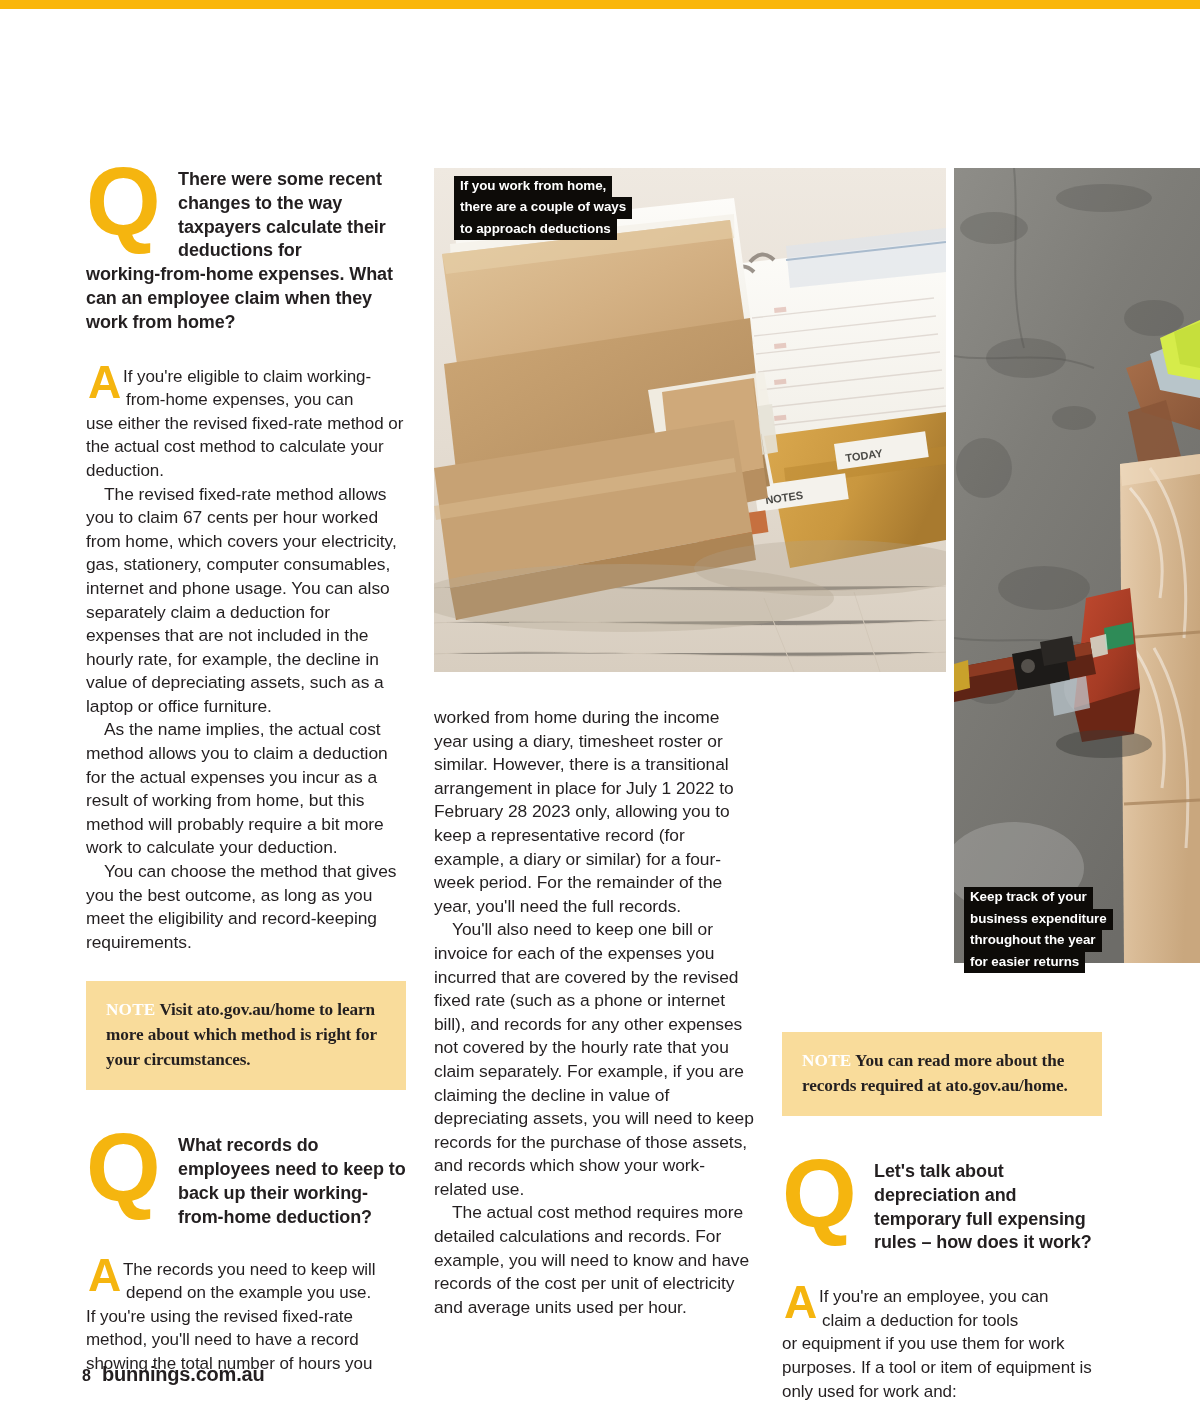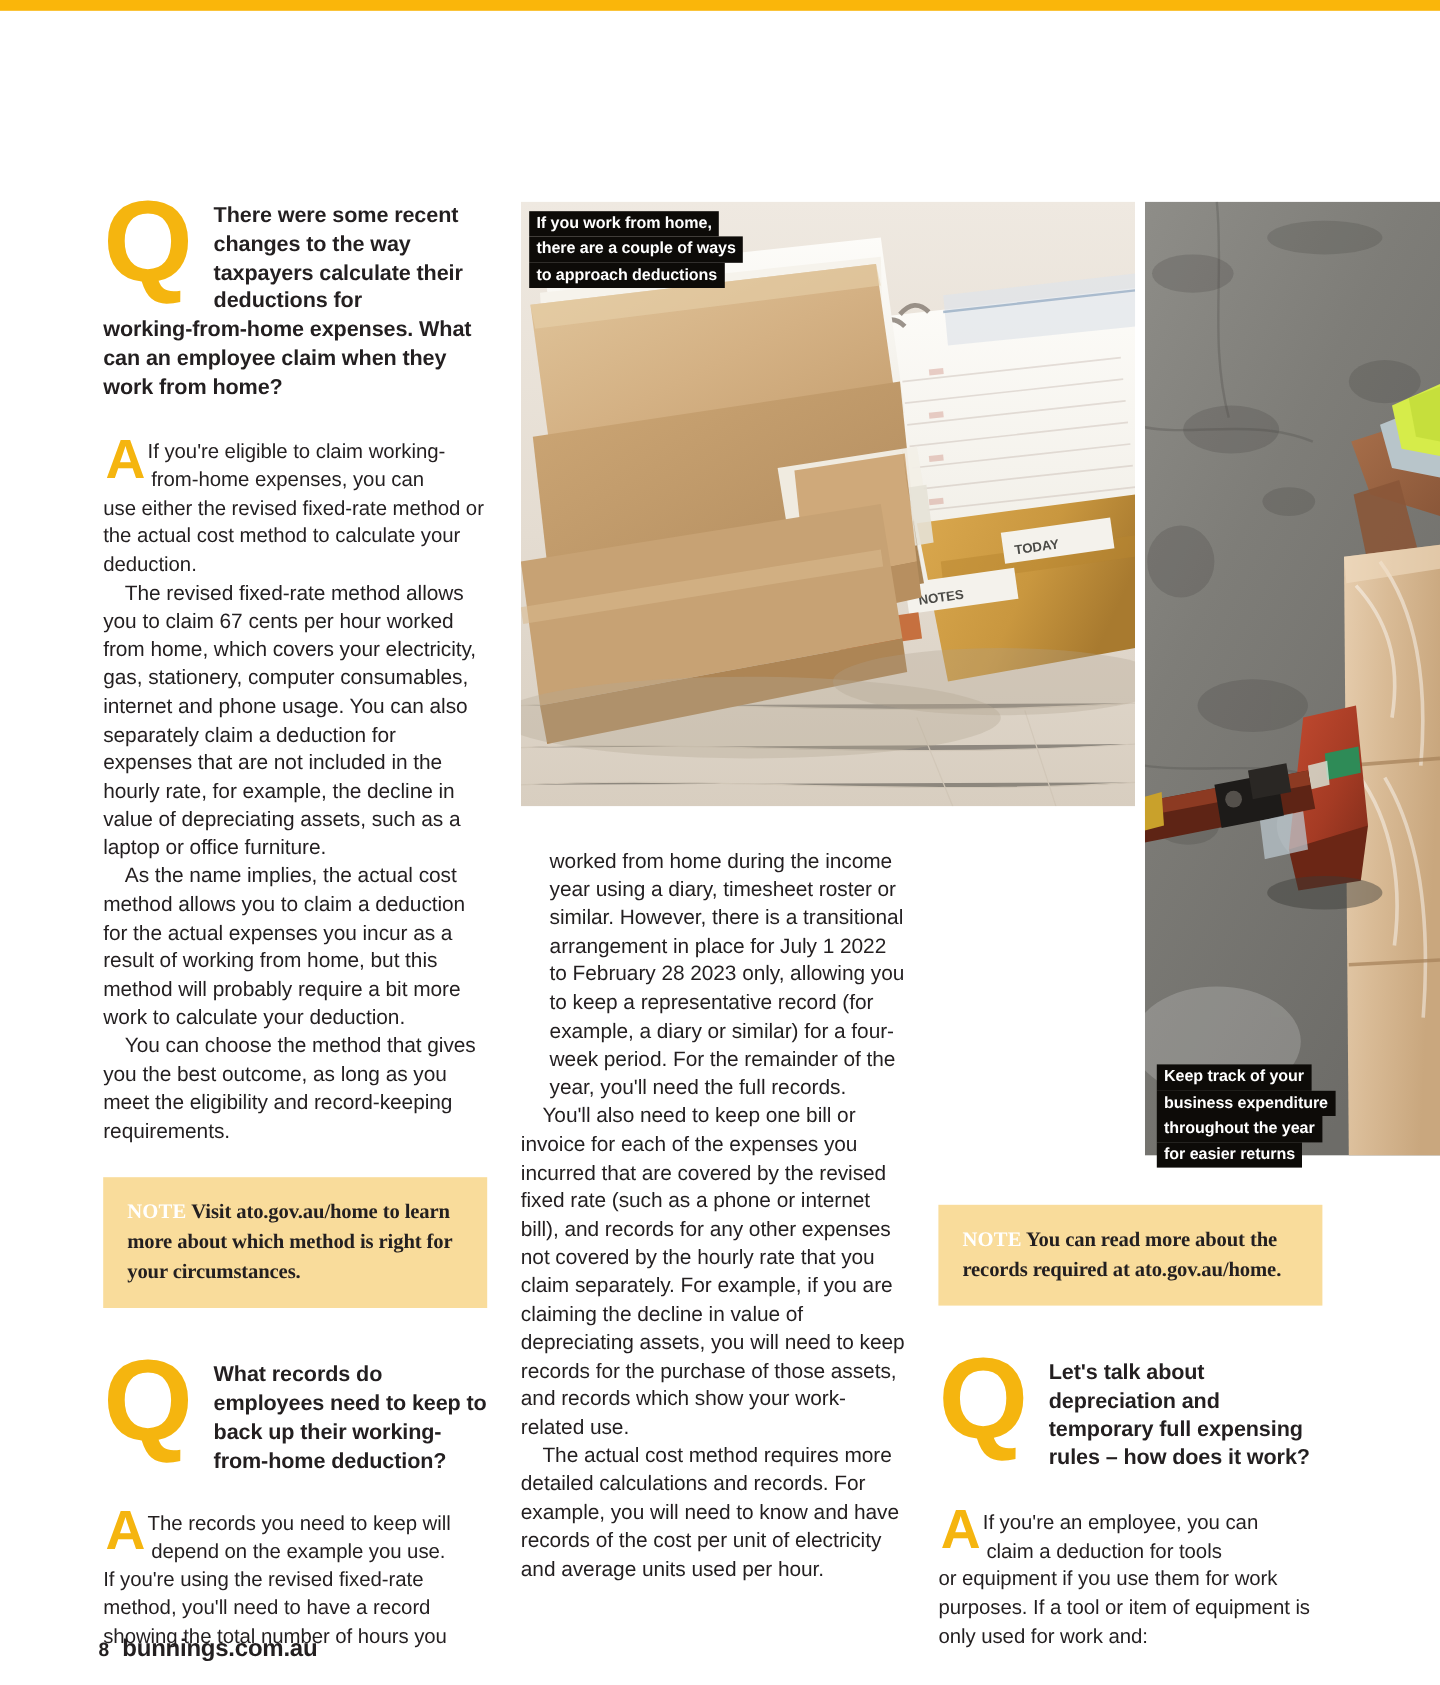--- a/index.html
+++ b/index.html
@@ -29,32 +29,32 @@
     width: 1200px;
     height: 1404px;
   }
 
   .col {
     position: absolute;
     width: 320px;
   }
   .col-1 { left: 86px;  top: 168px; }
   .col-2 { left: 434px; top: 706px; }
-  .col-3 { left: 782px; top: 1004px; }
+  .col-3 { left: 782px; top: 1032px; }
 
   
   p.body {
     font-size: 17.4px;
     line-height: 23.6px;
     color: #231f20;
     letter-spacing: -0.05px;
     text-indent: 18px;
     font-weight: 400;
   }
-  p.body.noindent { text-indent: 0; margin-left: 24px; }
+  p.body.noindent { text-indent: 0; }
 
   
   .qa-block { position: relative; }
 
   .q-mark {
     position: absolute;
     left: 0; top: -14px;
     font-size: 96px;
     line-height: 96px;
     font-weight: 700;
@@ -137,21 +137,21 @@
     line-height: 18.4px;
     font-weight: 600;
     color: #ffffff;
     letter-spacing: -0.05px;
   }
   .caption span {
     display: table;
     background: #0d0b08;
     padding: 1px 6px 2px 6px;
   }
-  #caption-desk { left: 7px; top: 8px; }
+  #caption-desk { left: 20px; top: 8px; }
   #caption-warehouse { left: 10px; bottom: 14px; }
 
   
   .footer {
     position: absolute;
     left: 82px; bottom: 18px;
     display: flex;
     align-items: baseline;
     gap: 11px;
   }

